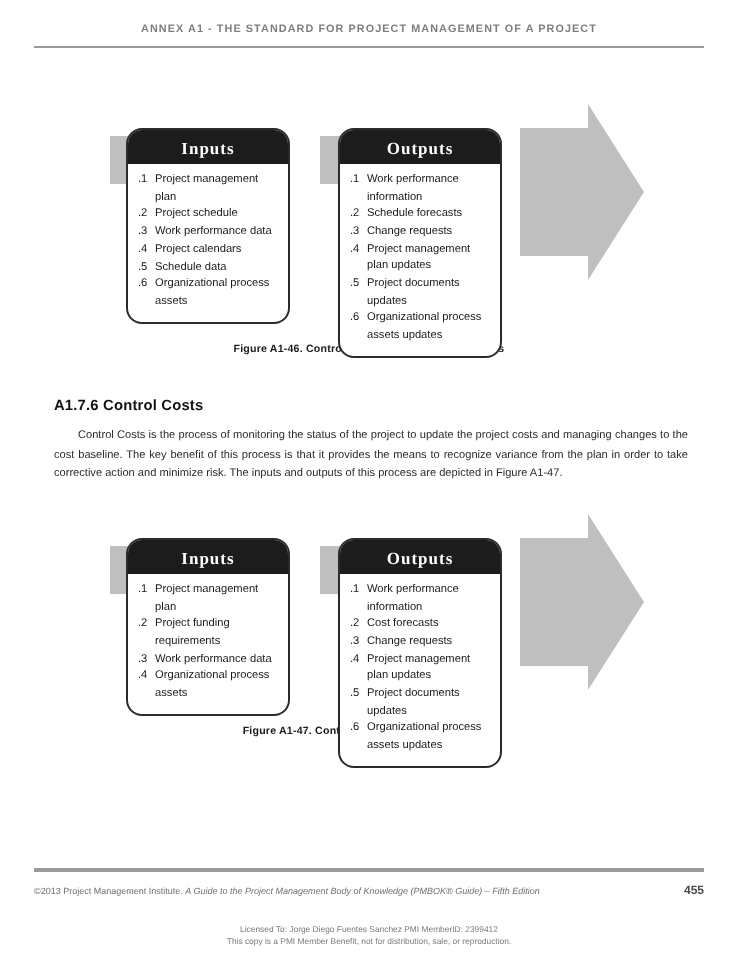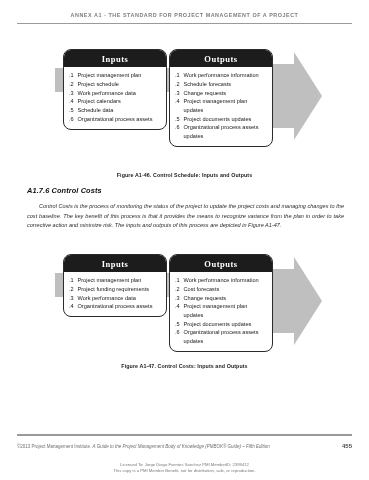--- a/index.html
+++ b/index.html
@@ -75,22 +75,22 @@
     position: absolute;
     left: 243px;
     top: 2px;
     width: 62px;
     height: 92px;
     z-index: 0;
   }
 
   .io-box {
     position: absolute;
-    top: 1px;
-    width: 104px;
+    top: 16px;
+    width: 82px;
     border: 1px solid #2b2b2b;
     border-radius: 8px;
     background: #ffffff;
     overflow: hidden;
     z-index: 2;
     box-sizing: border-box;
   }
   .io-box.col1 { left: 46px; }
   .io-box.col2 { left: 152px; }
 
@@ -134,22 +134,21 @@
     color: #1a1a1a;
     letter-spacing: 0.1px;
     margin-top: 6px;
   }
 
   
   .section {
     position: absolute;
     left: 27px;
     right: 25px;
-    top: 186px;
-    font-style: italic;
+    top: 198px;
   }
   .section-heading {
     font-size: 7.4px;
     font-weight: bold;
     color: #111111;
     margin: 0 0 7px 0;
     letter-spacing: 0.1px;
   }
   .body-par {
     font-size: 5.55px;

